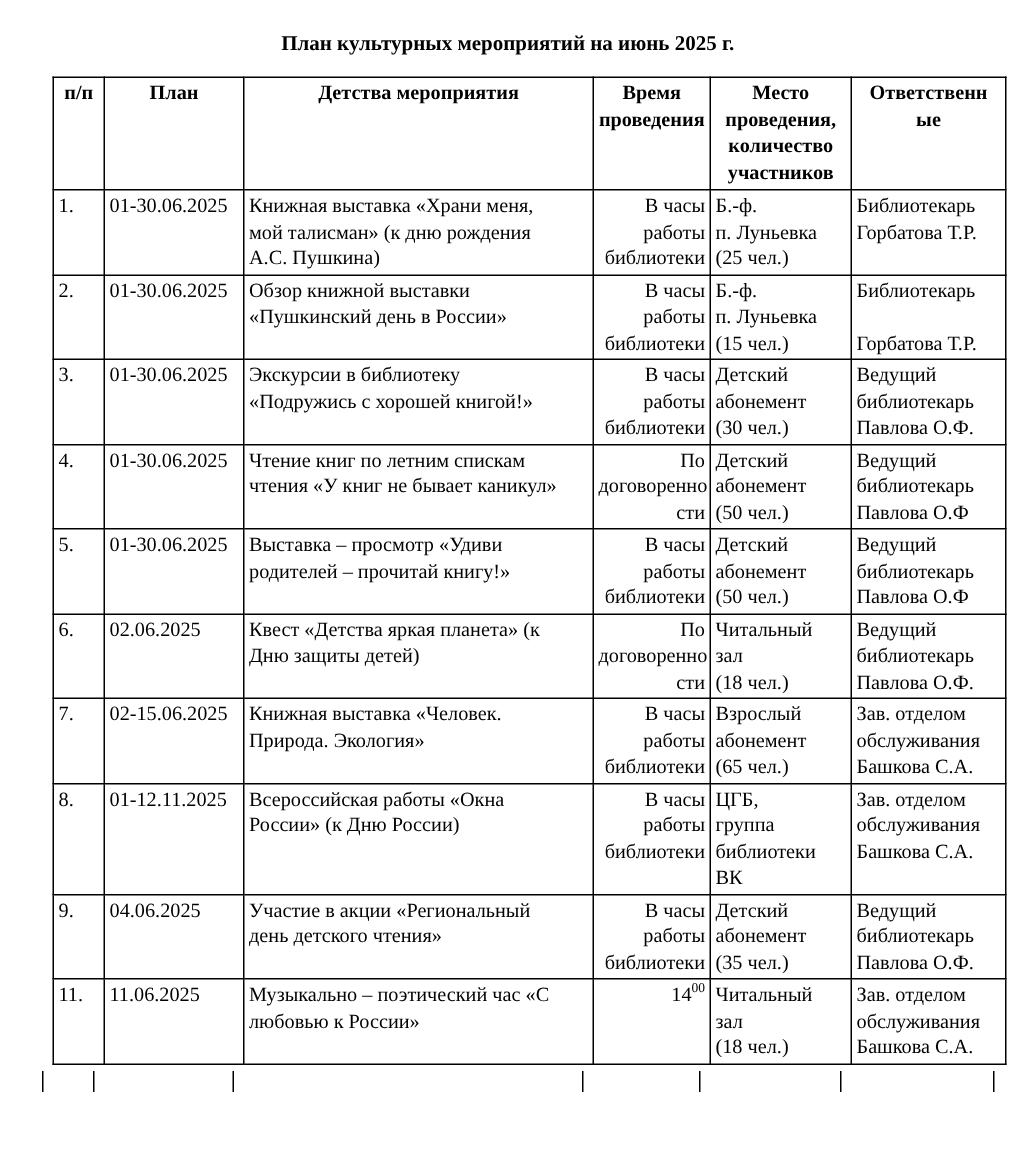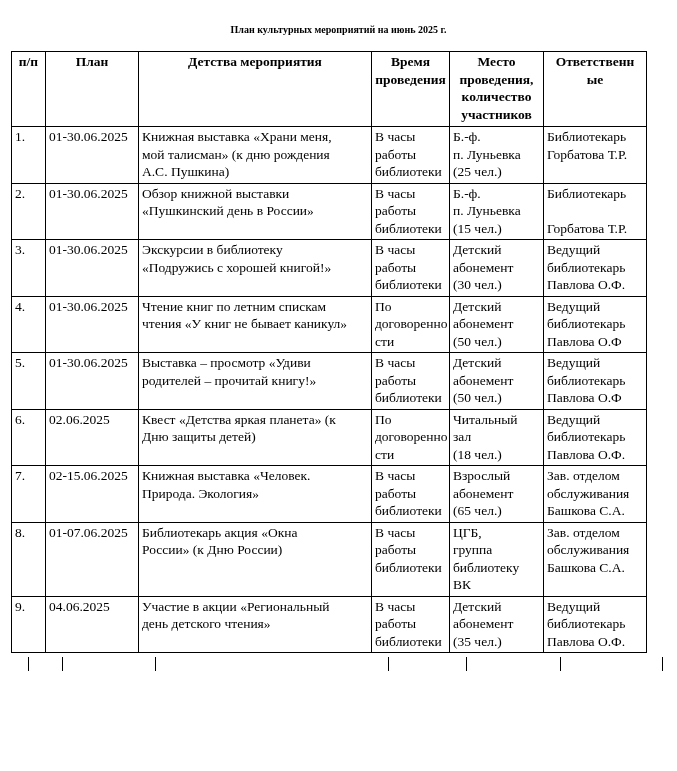--- a/index.html
+++ b/index.html
@@ -7,47 +7,47 @@
     margin: 0; padding: 0;
     width: 677px; height: 771px;
     background: #ffffff;
     overflow: hidden;
     font-family: "Liberation Serif", "DejaVu Serif", serif;
     color: #000;
   }
   .title {
     margin: 20px 0 12px 0;
     text-align: center;
-    font-size: 10px;
+    font-size: 14px;
     font-weight: bold;
     line-height: 19px;
   }
   table.events {
     border-collapse: collapse;
     table-layout: fixed;
-    margin-left: 11px;
+    margin-left: 35px;
     width: 635px;
   }
   table.events th, table.events td {
     border: 1px solid #000;
     vertical-align: top;
     padding: 1px 3px 2px 3px;
     font-size: 13.5px;
     line-height: 17.5px;
     white-space: pre-line;
     overflow: hidden;
   }
   table.events th {
     font-weight: bold;
     text-align: center;
     height: 75px;
   }
   td.col-num   { text-align: left; }
   td.col-date  { white-space: nowrap; }
-  td.col-time  { text-align: left; }
+  td.col-time  { text-align: right; }
   td.v-middle  { vertical-align: middle; }
   sup { font-size: 9px; line-height: 0; vertical-align: super; }
   
   .partial-row {
     display: flex;
     margin-left: 28px;
     margin-top: 4px;
     height: 14px;
     width: 635px;
   }
@@ -189,48 +189,61 @@
 библиотеки</td>
           <td class="col-place">Взрослый
 абонемент
 (65 чел.)</td>
           <td class="col-resp">Зав. отделом
 обслуживания
 Башкова С.А.</td>
         </tr>
         <tr>
           <td class="col-num">8.</td>
-          <td class="col-date">01-07.06.2025</td>
-          <td class="col-name">Библиотекарь акция «Окна
+          <td class="col-date">01-12.11.2025</td>
+          <td class="col-name">Всероссийская работы «Окна
 России» (к Дню России)</td>
           <td class="col-time v-middle">В часы
 работы
 библиотеки</td>
           <td class="col-place">ЦГБ,
 группа
-библиотеку
+библиотеки
 ВК</td>
           <td class="col-resp">Зав. отделом
 обслуживания
 Башкова С.А.</td>
         </tr>
         <tr>
           <td class="col-num">9.</td>
           <td class="col-date">04.06.2025</td>
           <td class="col-name">Участие в акции «Региональный
 день детского  чтения»</td>
           <td class="col-time">В часы
 работы
 библиотеки</td>
           <td class="col-place">Детский
 абонемент
 (35 чел.)</td>
           <td class="col-resp">Ведущий
 библиотекарь
 Павлова О.Ф.</td>
+        </tr>
+        <tr>
+          <td class="col-num">11.</td>
+          <td class="col-date">11.06.2025</td>
+          <td class="col-name">Музыкально – поэтический час «С
+любовью к России»</td>
+          <td class="col-time v-middle">14<sup>00</sup></td>
+          <td class="col-place">Читальный
+зал
+(18 чел.)</td>
+          <td class="col-resp">Зав. отделом
+обслуживания
+Башкова С.А.</td>
         </tr>
       </tbody>
   </table>
 
   <div class="partial-row">
     <div class="pcell" style="width:34px"></div>
     <div class="pcell" style="width:93px"></div>
     <div class="pcell" style="width:233px"></div>
     <div class="pcell" style="width:78px"></div>
     <div class="pcell" style="width:94px"></div>

